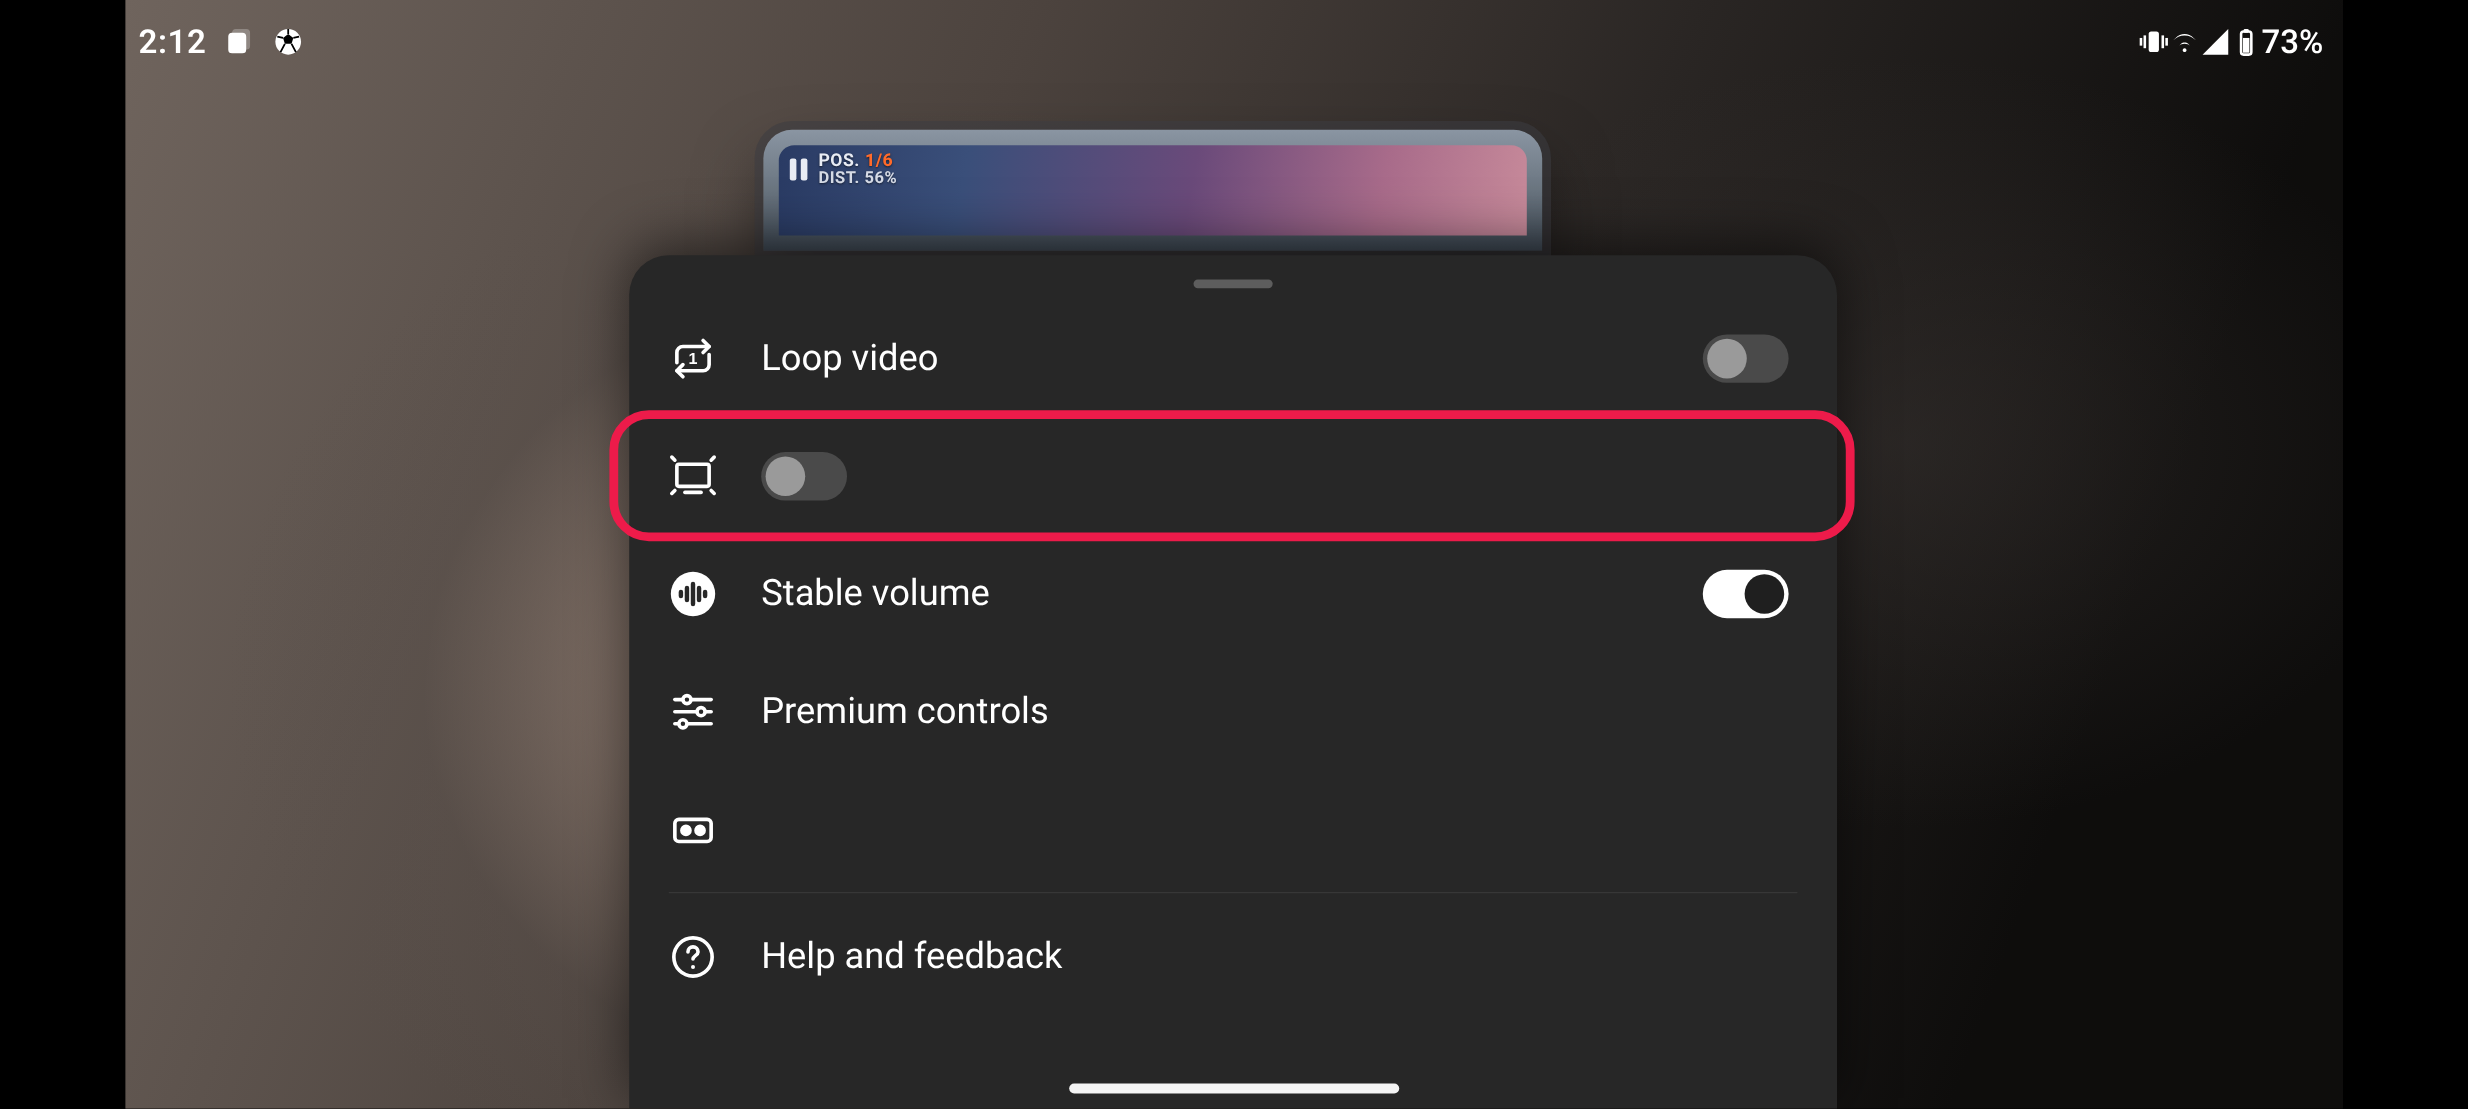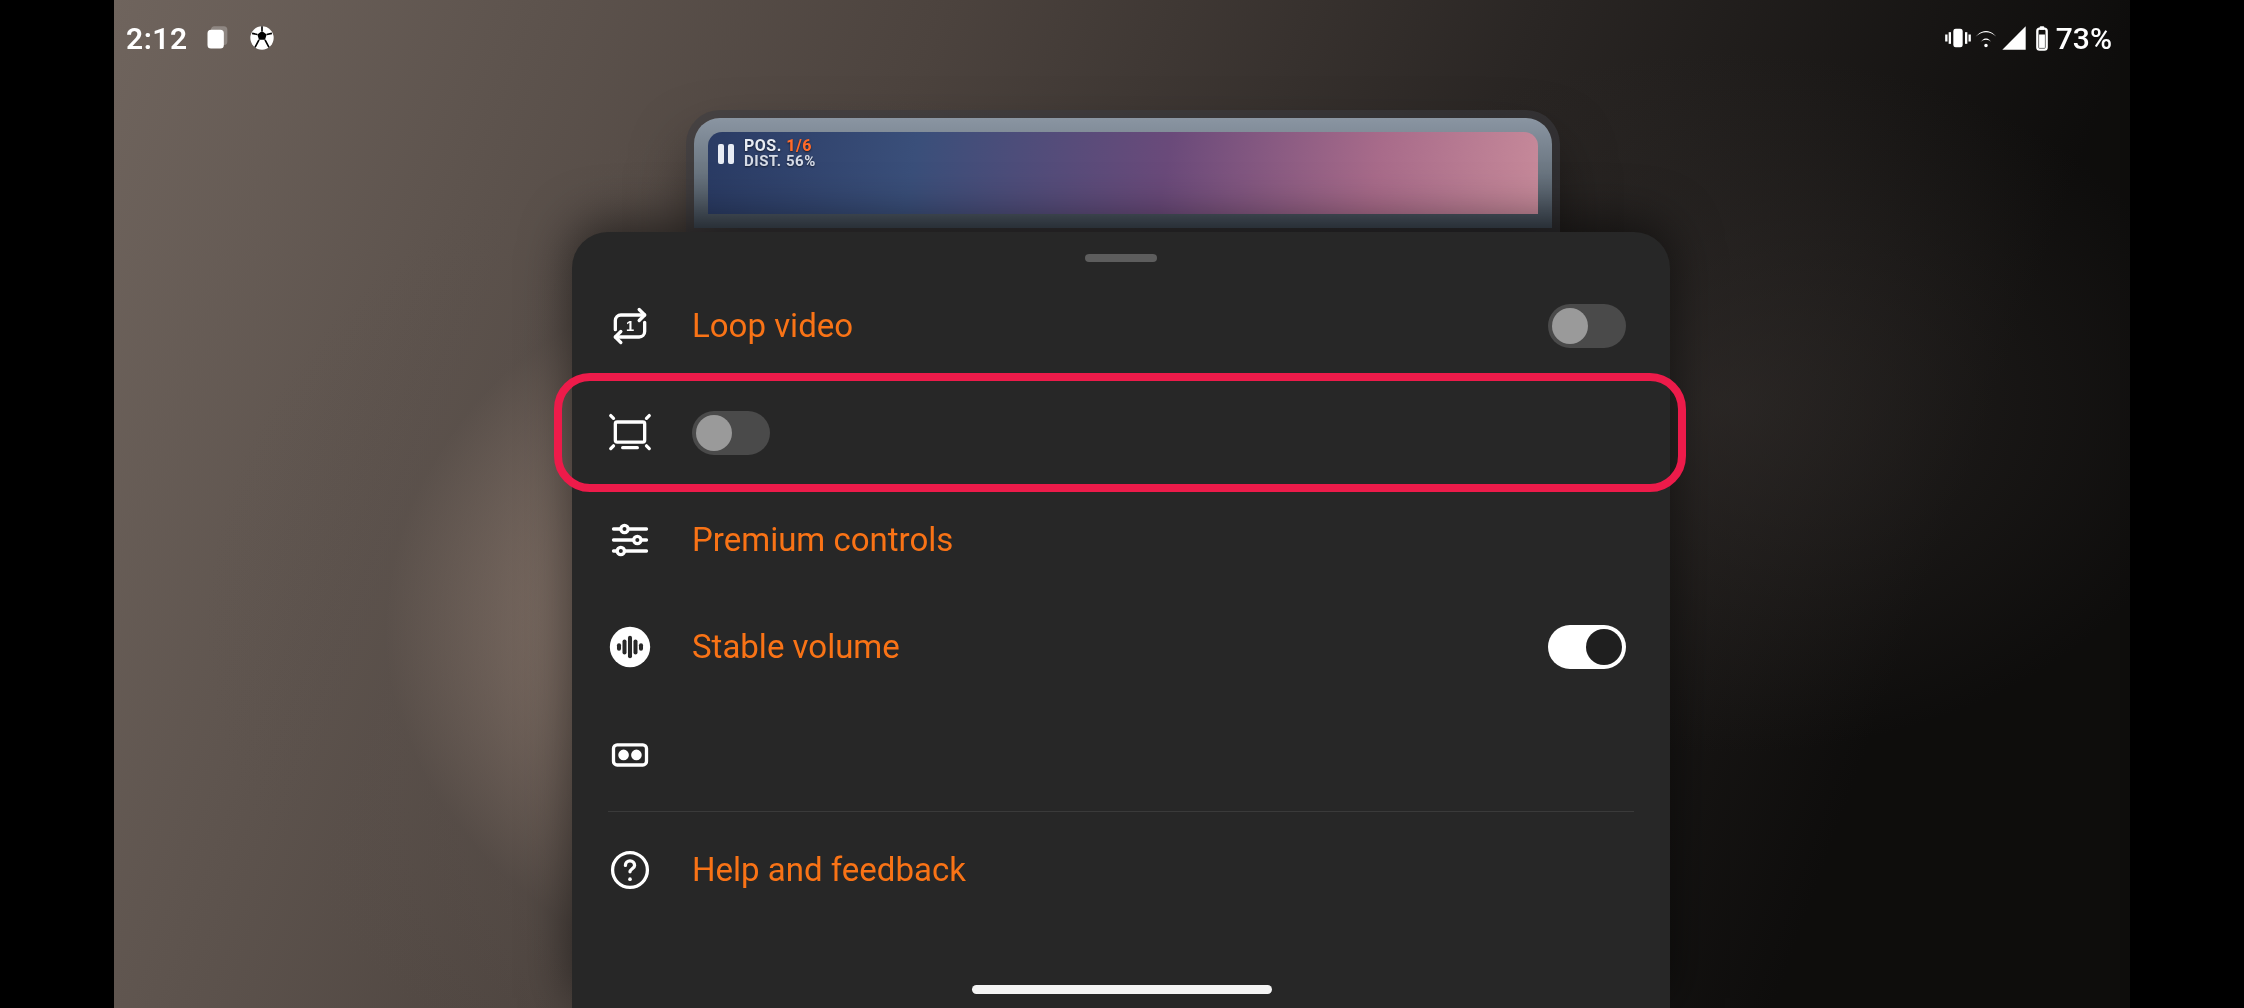--- a/index.html
+++ b/index.html
@@ -20,21 +20,21 @@
       radial-gradient(ellipse 900px 700px at 38% 62%, rgba(235,210,190,0.60) 0%, rgba(180,155,140,0.45) 32%, rgba(90,80,75,0.30) 55%, rgba(20,18,16,0.0) 75%),
       radial-gradient(ellipse 700px 500px at 80% 40%, rgba(55,50,48,0.55) 0%, rgba(10,9,8,0.0) 70%),
       linear-gradient(110deg, #6f645d 0%, #4c433e 35%, #2a2624 60%, #0e0d0c 85%);
     filter: blur(0.3px);
   }
 
   
   .phone-ghost {
     position: absolute;
     left: 580px; top: 118px;
-    width: 858px; height: 110px;
+    width: 708px; height: 110px;
     border-radius: 26px 26px 0 0;
     background: linear-gradient(180deg, #8a95a2 0%, #6a7580 50%, #3e4853 100%);
     box-shadow: 0 0 0 8px rgba(60,60,65,0.55), 0 30px 60px rgba(0,0,0,0.5);
     overflow: hidden;
   }
   .phone-screen {
     position: absolute; inset: 14px;
     border-radius: 14px 14px 0 0;
     background: linear-gradient(100deg, #2a3b64 0%, #3a4f7a 25%, #6a4a7a 55%, #a86b8a 80%, #c78a9a 100%);
   }
@@ -85,21 +85,21 @@
 
   .row {
     position: relative;
     display: flex; align-items: center;
     height: 107px;
     padding: 0 44px 0 36px;
     gap: 40px;
   }
   .row .icon { width: 44px; height: 44px; flex: 0 0 44px; display:flex; align-items:center; justify-content:center; }
   .row .icon svg { width: 44px; height: 44px; }
-  .row .label { flex: 1 1 auto; font-size: 33px; font-weight: 400; color: #f97316; }
+  .row .label { flex: 1 1 auto; font-size: 33px; font-weight: 400; color: #ffffff; }
   .row .toggle { flex: 0 0 auto; }
 
   .divider { height: 1px; background: #3a3a3a; margin: 4px 36px; }
 
   
   .highlight {
     position: absolute; inset: -6px 10px;  
     left: -18px; right: -16px;
     border: 8px solid #ed1b4a;
     border-radius: 36px;
@@ -241,34 +241,20 @@
       </span>
       <span class="toggle">
         <div class="switch">
             <div class="knob"></div>
           </div>
       </span>
     </div>
 
     <div class="row">
       <span class="icon">
-        <svg viewBox="0 0 24 24" fill="none" stroke="#fff" stroke-width="1.8" stroke-linecap="round">
-          <line x1="3" y1="6" x2="21" y2="6"></line>
-            <circle cx="9" cy="6" r="2" fill="#272727"></circle>
-          <line x1="3" y1="12" x2="21" y2="12"></line>
-            <circle cx="16" cy="12" r="2" fill="#272727"></circle>
-          <line x1="3" y1="18" x2="21" y2="18"></line>
-            <circle cx="7" cy="18" r="2" fill="#272727"></circle>
-        </svg>
-      </span>
-      <span class="label">Premium controls</span>
-    </div>
-
-    <div class="row">
-      <span class="icon">
         <svg viewBox="0 0 24 24">
           <circle cx="12" cy="12" r="11" fill="#fff"></circle>
           <g stroke="#272727" stroke-width="2.2" stroke-linecap="round">
             <line x1="6" y1="11" x2="6" y2="13"></line>
             <line x1="9" y1="9" x2="9" y2="15"></line>
             <line x1="12" y1="7" x2="12" y2="17"></line>
             <line x1="15" y1="9" x2="15" y2="15"></line>
             <line x1="18" y1="11" x2="18" y2="13"></line>
           </g>
         </svg>
@@ -276,20 +262,34 @@
       <span class="label">Stable volume</span>
       <span class="toggle">
         <div class="switch on">
             <div class="knob"></div>
           </div>
       </span>
     </div>
 
     <div class="row">
       <span class="icon">
+        <svg viewBox="0 0 24 24" fill="none" stroke="#fff" stroke-width="1.8" stroke-linecap="round">
+          <line x1="3" y1="6" x2="21" y2="6"></line>
+            <circle cx="9" cy="6" r="2" fill="#272727"></circle>
+          <line x1="3" y1="12" x2="21" y2="12"></line>
+            <circle cx="16" cy="12" r="2" fill="#272727"></circle>
+          <line x1="3" y1="18" x2="21" y2="18"></line>
+            <circle cx="7" cy="18" r="2" fill="#272727"></circle>
+        </svg>
+      </span>
+      <span class="label">Premium controls</span>
+    </div>
+
+    <div class="row">
+      <span class="icon">
         <svg viewBox="0 0 24 24" fill="none" stroke="#fff" stroke-width="1.8">
           <rect x="3" y="7" width="18" height="11" rx="2"></rect>
           <circle cx="8.5" cy="12.5" r="2" fill="#fff"></circle>
           <circle cx="15.5" cy="12.5" r="2" fill="#fff"></circle>
         </svg>
       </span>
     </div>
 
     <div class="divider"></div>
 

